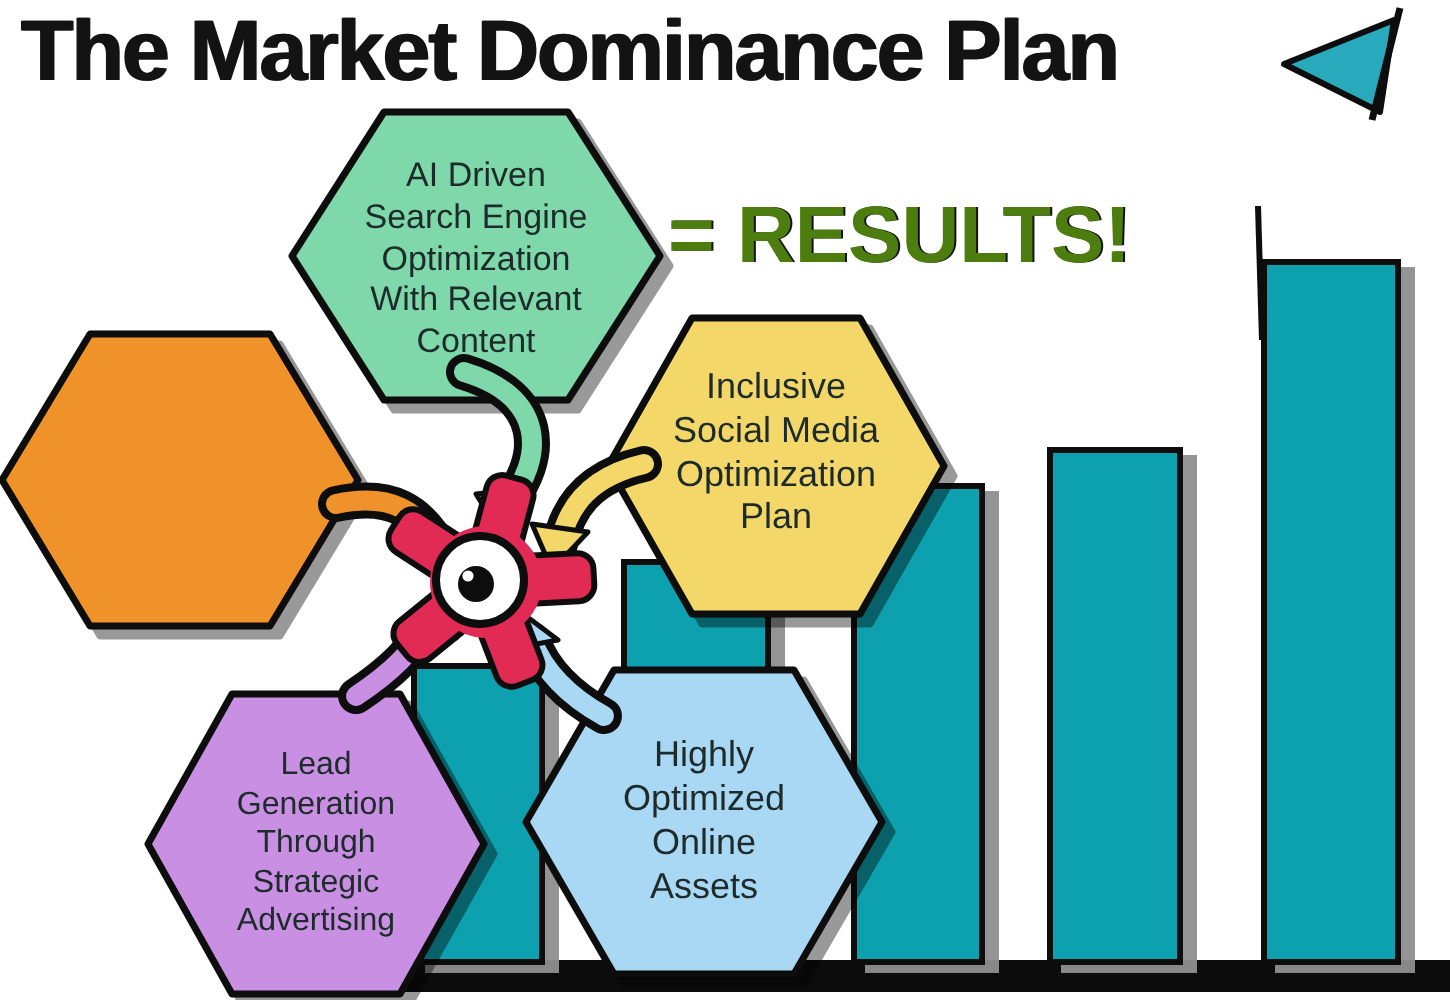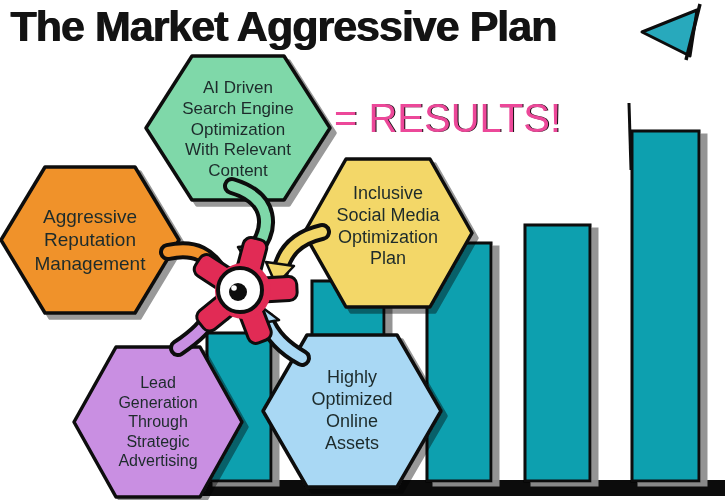--- a/index.html
+++ b/index.html
@@ -2,22 +2,22 @@
 <html><head>
 <meta charset="utf-8">
 <style>
   html,body{margin:0;padding:0;background:#ffffff;}
   .stage{position:relative;width:725px;height:500px;background:#ffffff;overflow:hidden;
          font-family:"Liberation Sans",sans-serif;}
   .stage svg{position:absolute;left:0;top:0;}
   .title{position:absolute;left:10px;top:2px;width:632px;font-size:43px;font-weight:700;
          letter-spacing:-1px;color:#131313;white-space:nowrap;
          text-shadow:1px 0 0 #131313;}
-  .results{position:absolute;left:334px;top:96px;font-size:40px;font-weight:400;
-           letter-spacing:0px;color:#ec4899;text-shadow:1px 0 0 #121212;}
+  .results{position:absolute;left:334px;top:96px;font-size:40px;font-weight:700;
+           letter-spacing:0px;color:#4d7c0f;text-shadow:1px 0 0 #121212;}
   .hexlabel{position:absolute;display:flex;align-items:center;justify-content:center;
             text-align:center;white-space:pre-line;color:#1d2b2b;font-weight:400;
             line-height:1.22;}
   .lbl-seo   {left:146px;top:60px; width:184px;height:140px;font-size:17px;}
   .lbl-rep   {left:1px;  top:167px;width:178px;height:146px;font-size:19px;}
   .lbl-soc   {left:304px;top:159px;width:168px;height:135px;font-size:18px;}
   .lbl-lead  {left:74px; top:347px;width:168px;height:150px;font-size:16px;}
   .lbl-asset {left:263px;top:335px;width:178px;height:152px;font-size:18px;text-align:center;}
 </style>
 </head>
@@ -94,31 +94,28 @@
         <circle cx="234" cy="288" r="2.8" fill="#ffffff"></circle>
       </g>
     </g>
 
     <g>
       <polygon points="642,32 697,10 690,56" stroke="#0d0d0d" stroke-width="3" stroke-linejoin="round" fill="#28A9BC"></polygon>
       <line x1="700" y1="4" x2="686" y2="60" stroke="#0d0d0d" stroke-width="3.5"></line>
     </g>
   </svg>
 
-  <div class="title">The Market Aggressive Plan</div>
+  <div class="title">The Market Dominance Plan</div>
   <div class="results">= RESULTS!</div>
 
   <div class="hexlabel lbl-seo">AI Driven
 Search Engine
 Optimization
 With Relevant
 Content</div>
-  <div class="hexlabel lbl-rep">Aggressive
-Reputation
-Management</div>
   <div class="hexlabel lbl-soc">Inclusive
 Social Media
 Optimization
 Plan</div>
   <div class="hexlabel lbl-lead">Lead
 Generation
 Through
 Strategic
 Advertising</div>
   <div class="hexlabel lbl-asset">Highly

